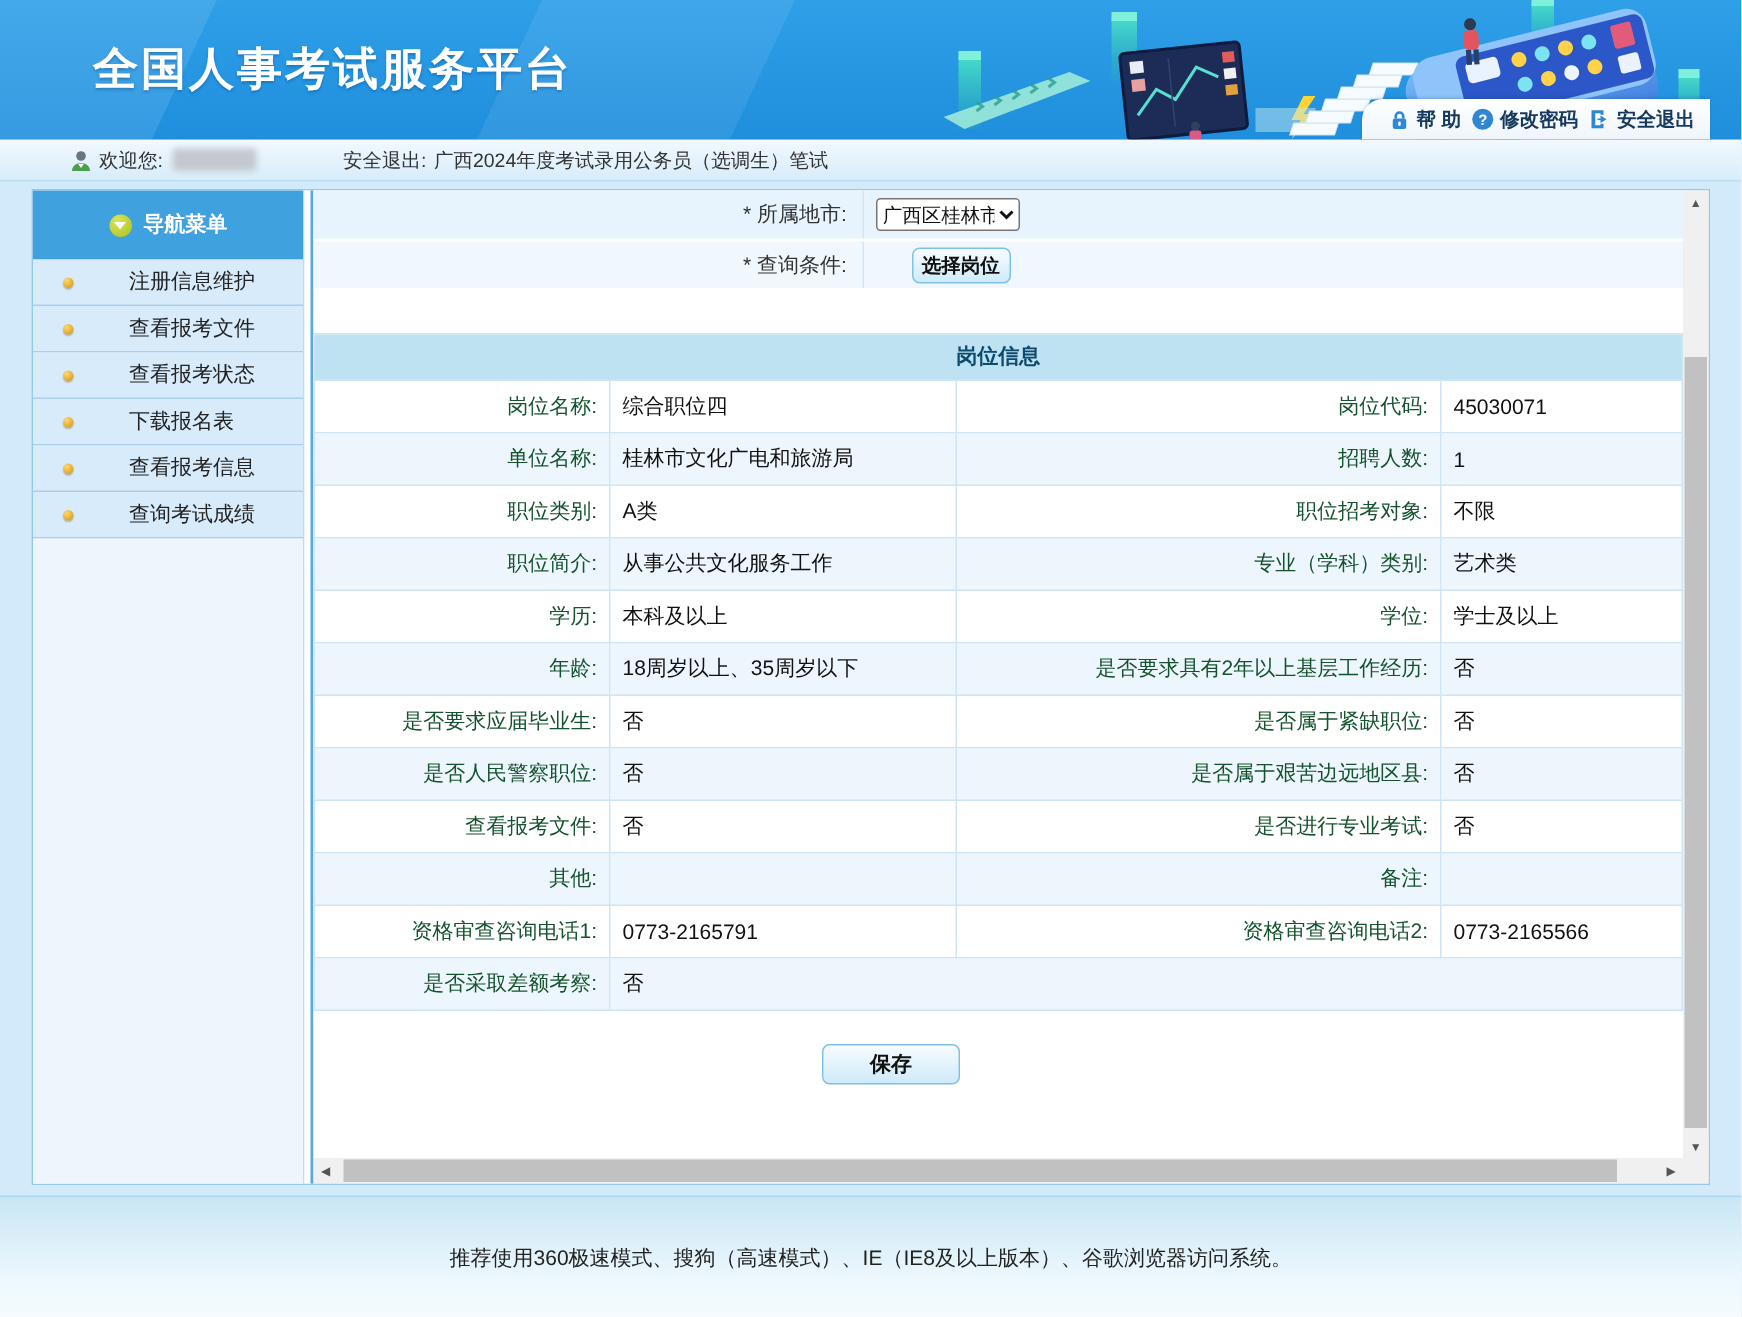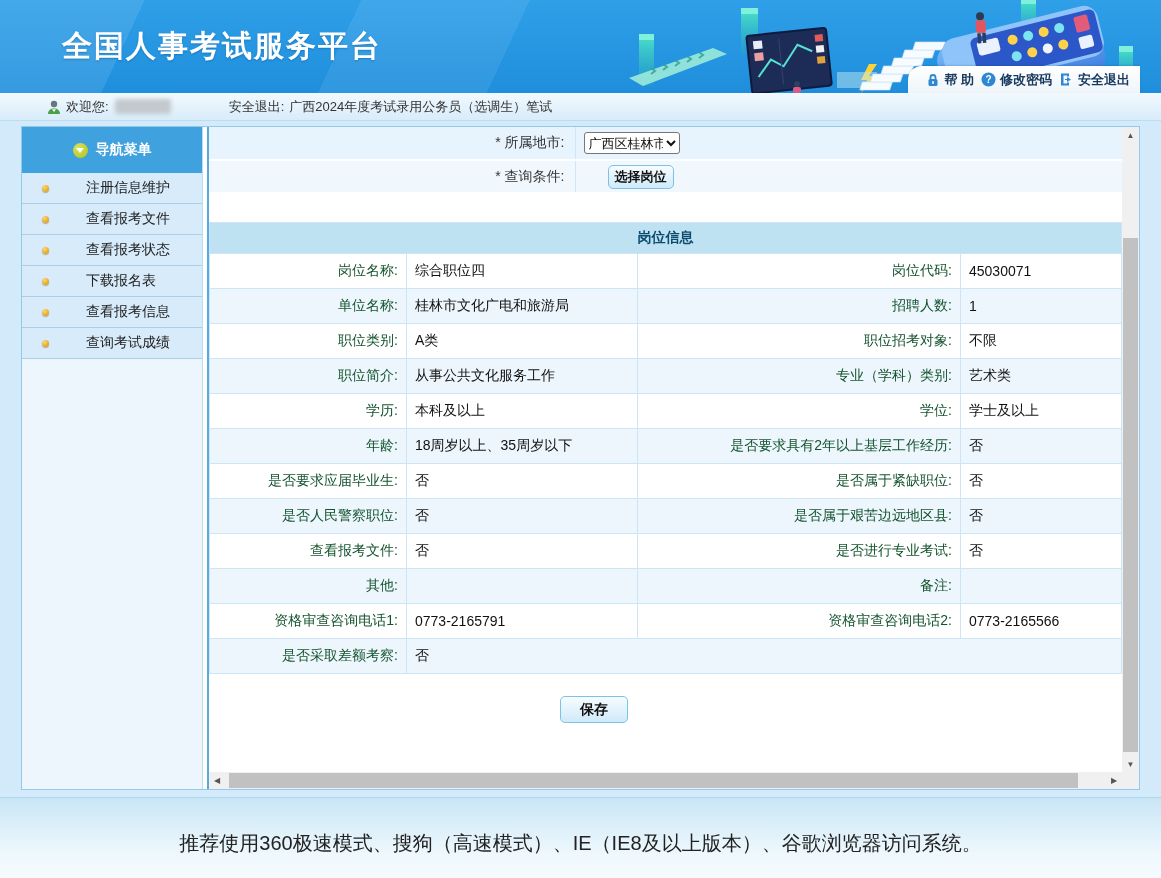--- a/index.html
+++ b/index.html
@@ -121,21 +121,21 @@
     font-size:14px; color:#0c4a6e; font-weight:bold; text-align:center;
   }
   .info-table td {
     height:35px; border:1px solid #cde5f5; font-size:14px; color:#222;
     overflow:hidden; white-space:nowrap;
   }
   .info-table td.lbl { text-align:right; padding-right:8px; color:#14532d; }
   .info-table td.val { text-align:left; padding-left:8px; color:#111; }
   .info-table tr.alt td { background:#edf6fd; }
   .save-row { width:770px; text-align:center; margin-top:22px; }
-  .btn-save { width:68px; height:27px; font-size:14px; }
+  .btn-save { width:92px; height:27px; font-size:14px; }
 
   
   .vscroll { width:17px; background:#f0f0f0; display:flex; flex-direction:column; }
   .sbtn {
     height:16px; display:flex; align-items:center; justify-content:center;
     color:#555; font-size:8px; background:#f0f0f0; cursor:pointer; user-select:none;
   }
   .vtrack { flex:1; position:relative; }
   .vthumb { position:absolute; left:1px; right:1px; top:95px; bottom:4px; background:#c1c1c1; cursor:pointer; }
   .bottom-row { height:17px; display:flex; }
@@ -145,21 +145,21 @@
   .hthumb { position:absolute; top:1px; bottom:1px; left:4px; right:28px; background:#c1c1c1; cursor:pointer; }
   .corner { width:17px; background:#f0f0f0; }
 
   
   .footer {
     position:absolute; left:0; right:0; bottom:0; height:81px;
     border-top:1px solid #aed6ee;
     background:linear-gradient(#c9e6f5,#eef8fd 70%,#f5fbfe);
     text-align:center;
   }
-  .footer-text { margin-top:32px; font-size:20px; color:#222; display:inline-block; }
+  .footer-text { margin-top:32px; font-size:14px; color:#222; display:inline-block; }
 </style>
 </head>
 <body>
 
 <div class="header">
   <div class="site-title">全国人事考试服务平台</div>
 
   <svg class="header-illu" viewBox="0 0 540 93" aria-hidden="true">
     <defs>
       <linearGradient id="teal" x1="0" y1="0" x2="0" y2="1">

